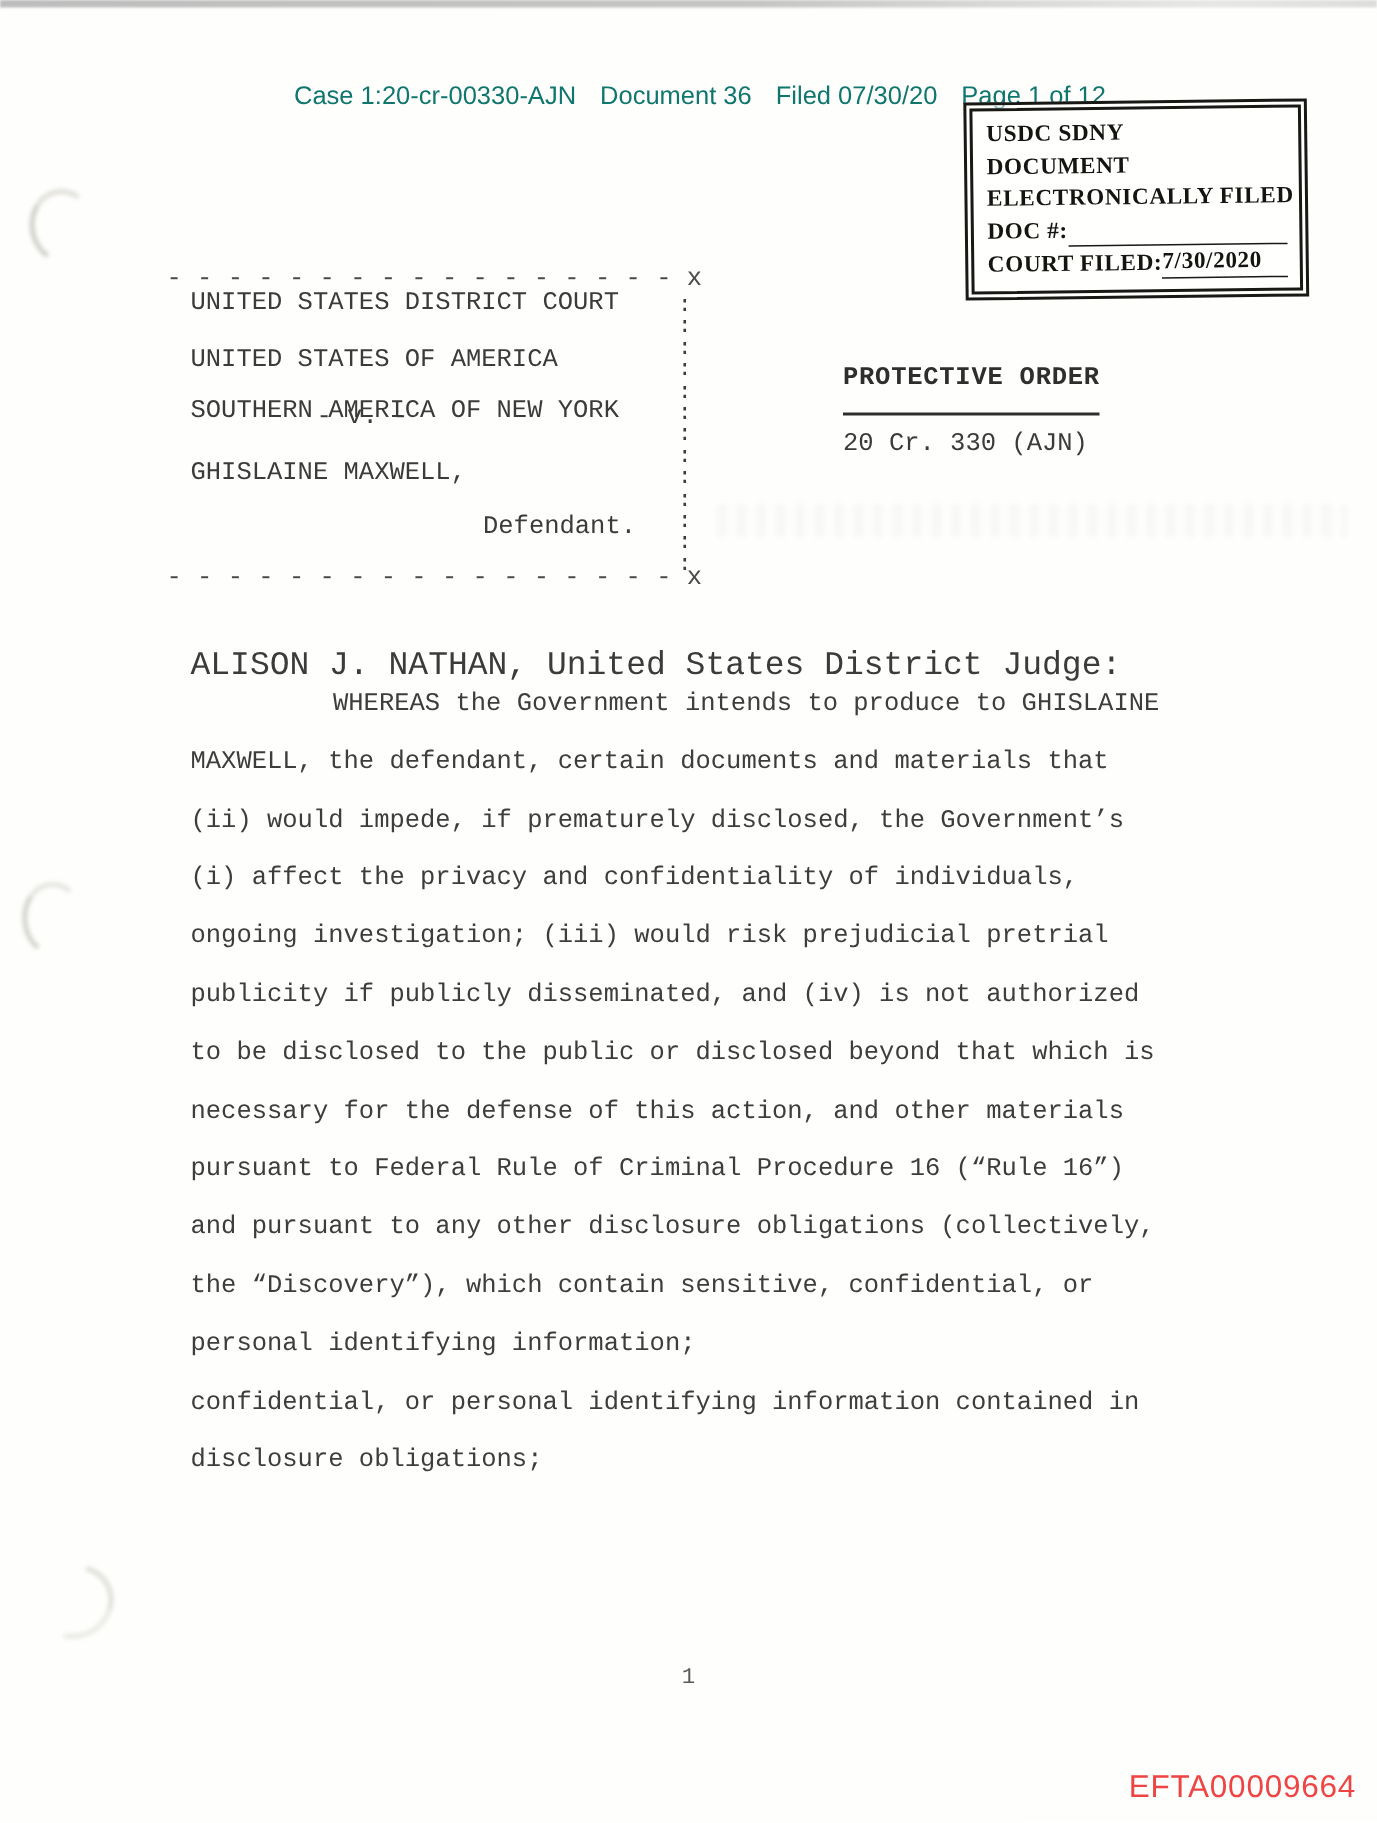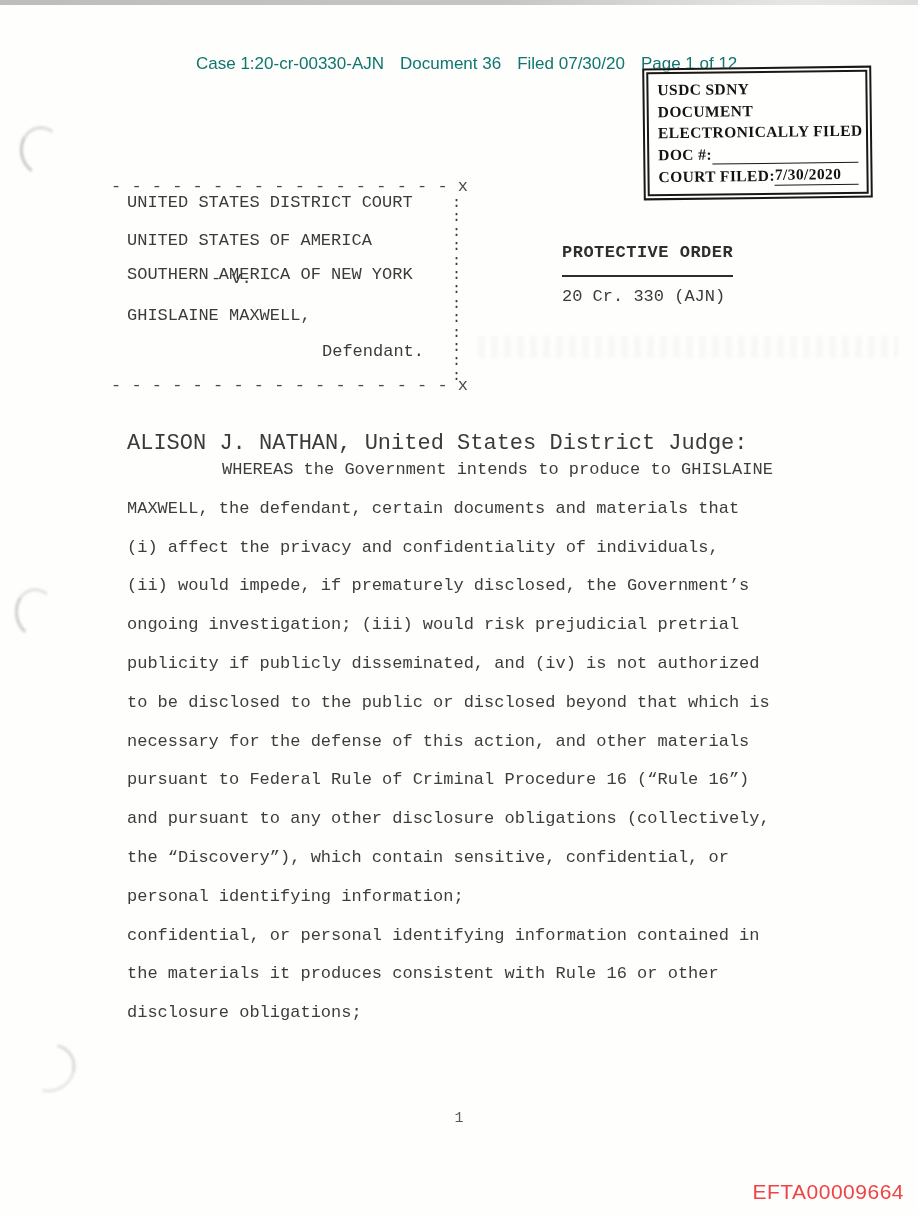--- a/index.html
+++ b/index.html
@@ -151,31 +151,30 @@
   <div class="defendant-label">Defendant.</div>
   <div class="rule bottom">- - - - - - - - - - - - - - - - - x</div>
 
   <div class="order-title">PROTECTIVE ORDER</div>
   <div class="case-number">20 Cr. 330 (AJN)</div>
 
   <div class="judge-line">ALISON J. NATHAN, United States District Judge:</div>
   <div class="body-text">
       <div class="bline indent">WHEREAS the Government intends to produce to GHISLAINE</div>
       <div class="bline">MAXWELL, the defendant, certain documents and materials that</div>
+      <div class="bline">(ii) would impede, if prematurely disclosed, the Government’s</div>
       <div class="bline">(i) affect the privacy and confidentiality of individuals,</div>
-      <div class="bline">(ii) would impede, if prematurely disclosed, the Government’s</div>
       <div class="bline">ongoing investigation; (iii) would risk prejudicial pretrial</div>
       <div class="bline">publicity if publicly disseminated, and (iv) is not authorized</div>
       <div class="bline">to be disclosed to the public or disclosed beyond that which is</div>
       <div class="bline">necessary for the defense of this action, and other materials</div>
       <div class="bline">pursuant to Federal Rule of Criminal Procedure 16 (“Rule 16”)</div>
       <div class="bline">and pursuant to any other disclosure obligations (collectively,</div>
       <div class="bline">the “Discovery”), which contain sensitive, confidential, or</div>
       <div class="bline">personal identifying information;</div>
       <div class="bline">confidential, or personal identifying information contained in</div>
-      <div class="bline">the materials it produces consistent with Rule 16 or other</div>
       <div class="bline">disclosure obligations;</div>
     </div>
 
   <div class="page-number">1</div>
   <div class="bates">EFTA00009664</div>
 
 </div>
 
 </body></html>

